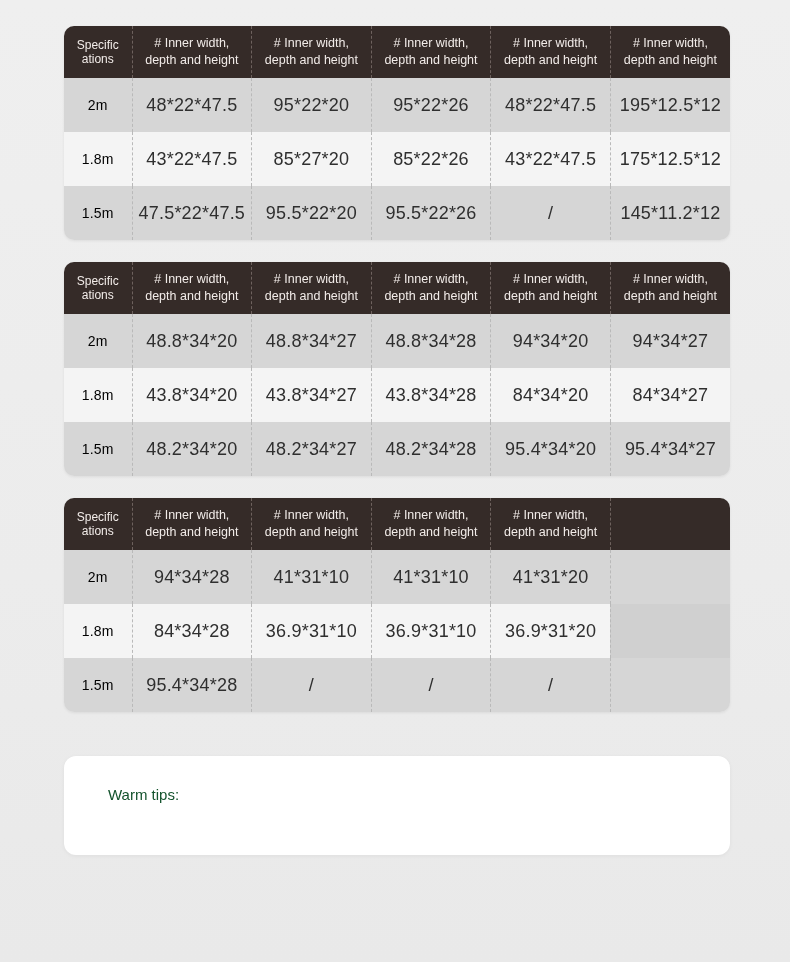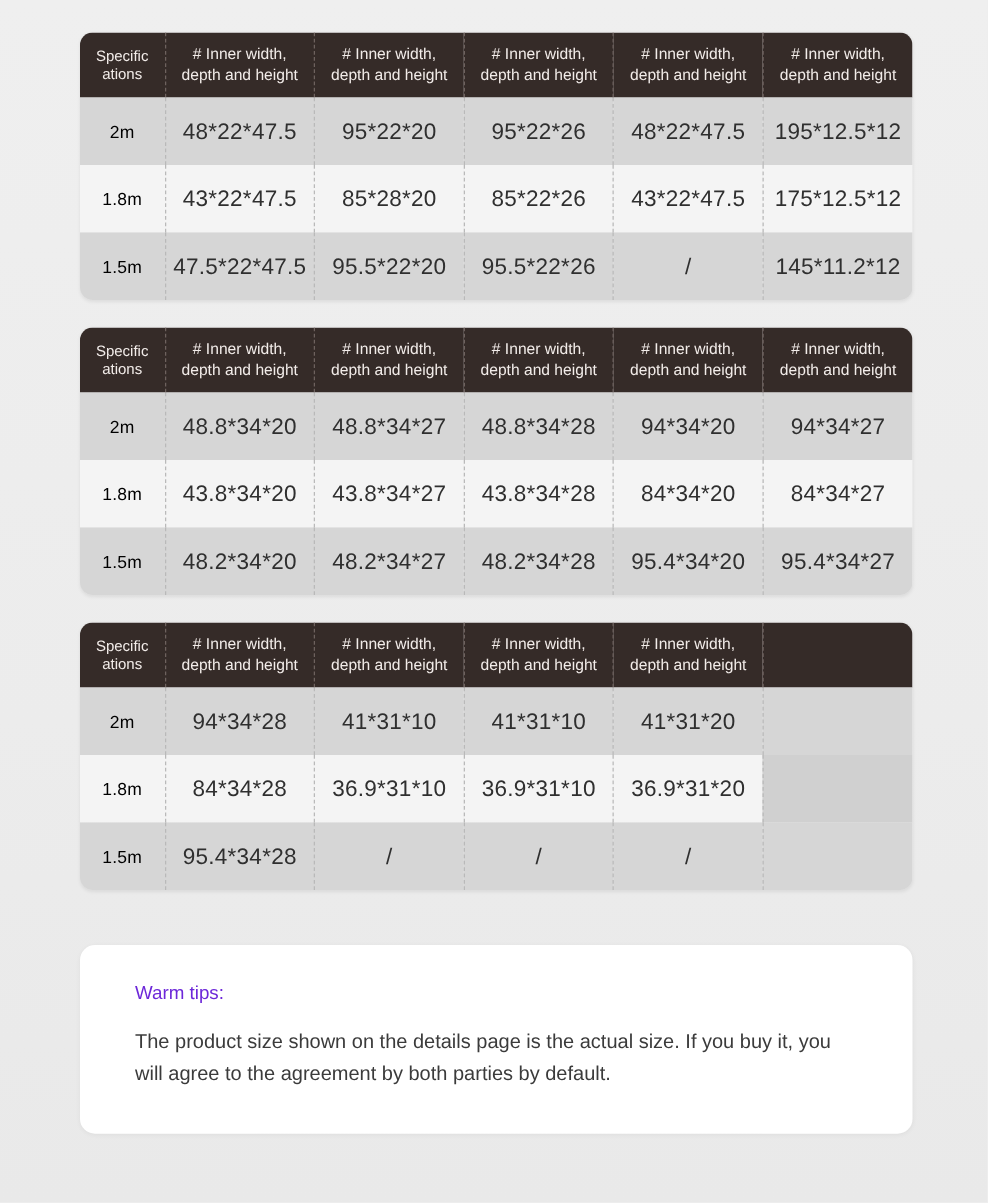--- a/index.html
+++ b/index.html
@@ -100,21 +100,21 @@
     width: 666px;
     margin: 44px 0 0 32px;
     background: #ffffff;
     border-radius: 12px;
     padding: 30px 44px 34px 44px;
     box-sizing: border-box;
     box-shadow: 0 1px 4px rgba(0,0,0,0.05);
   }
   .tips-title {
     font-size: 15px;
-    color: #6d28d9;
+    color: #14532d;
     margin-bottom: 18px;
   }
   .tips-body {
     font-size: 16px;
     color: #3b3b3b;
     line-height: 1.62;
   }
 </style>
 </head>
 <body>
@@ -147,21 +147,21 @@
             <td class="spec">2m</td>
             <td>48*22*47.5</td>
             <td>95*22*20</td>
             <td>95*22*26</td>
             <td>48*22*47.5</td>
             <td>195*12.5*12</td>
           </tr>
           <tr class="even">
             <td class="spec">1.8m</td>
             <td>43*22*47.5</td>
-            <td>85*28*20</td>
+            <td>85*27*20</td>
             <td>85*22*26</td>
             <td>43*22*47.5</td>
             <td>175*12.5*12</td>
           </tr>
           <tr class="odd">
             <td class="spec">1.5m</td>
             <td>47.5*22*47.5</td>
             <td>95.5*22*20</td>
             <td>95.5*22*26</td>
             <td class="blank">/</td>
@@ -264,17 +264,16 @@
             <td>/</td>
             <td>/</td>
             <td class="blank"></td>
           </tr>
         </tbody>
       </table>
     </div>
 
     <div class="tips">
       <div class="tips-title">Warm tips:</div>
-      <div class="tips-body">The product size shown on the details page is the actual size. If you buy it, you will agree to the agreement by both parties by default.</div>
     </div>
 
   </div>
 </div>
 
 </body></html>

